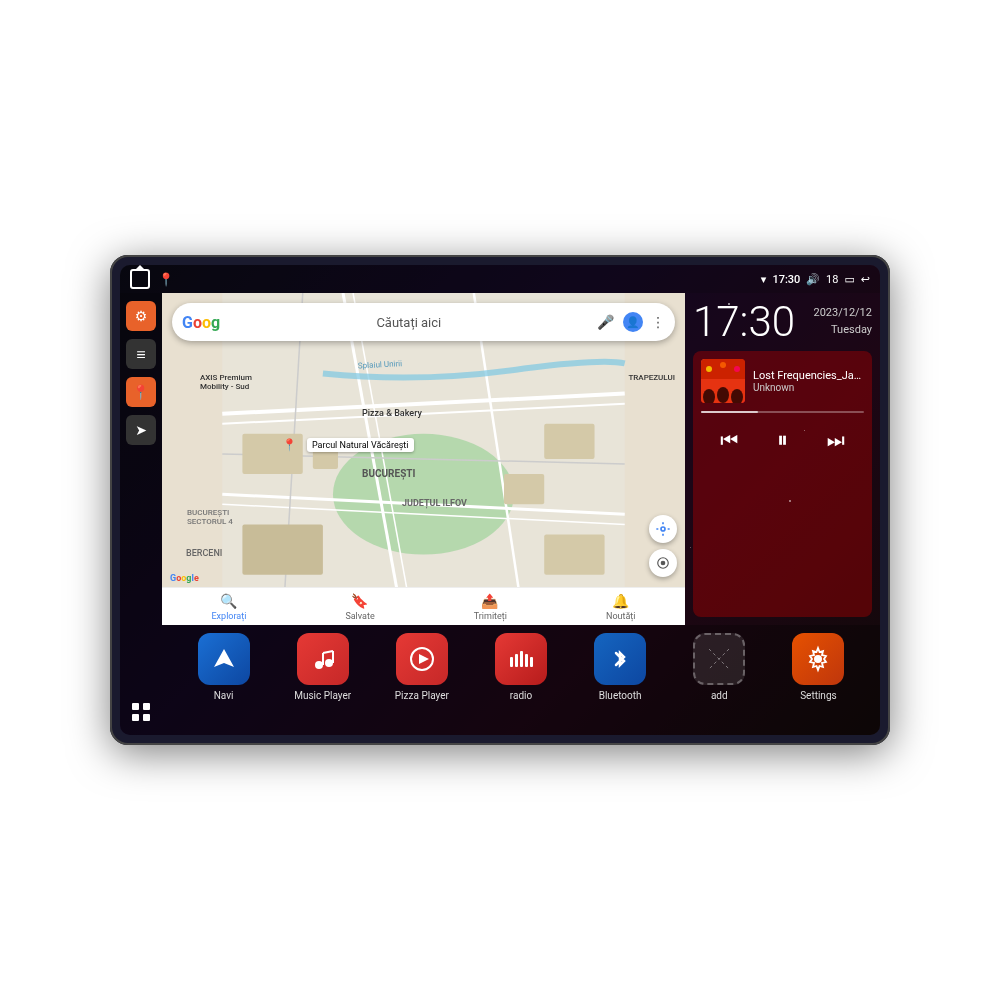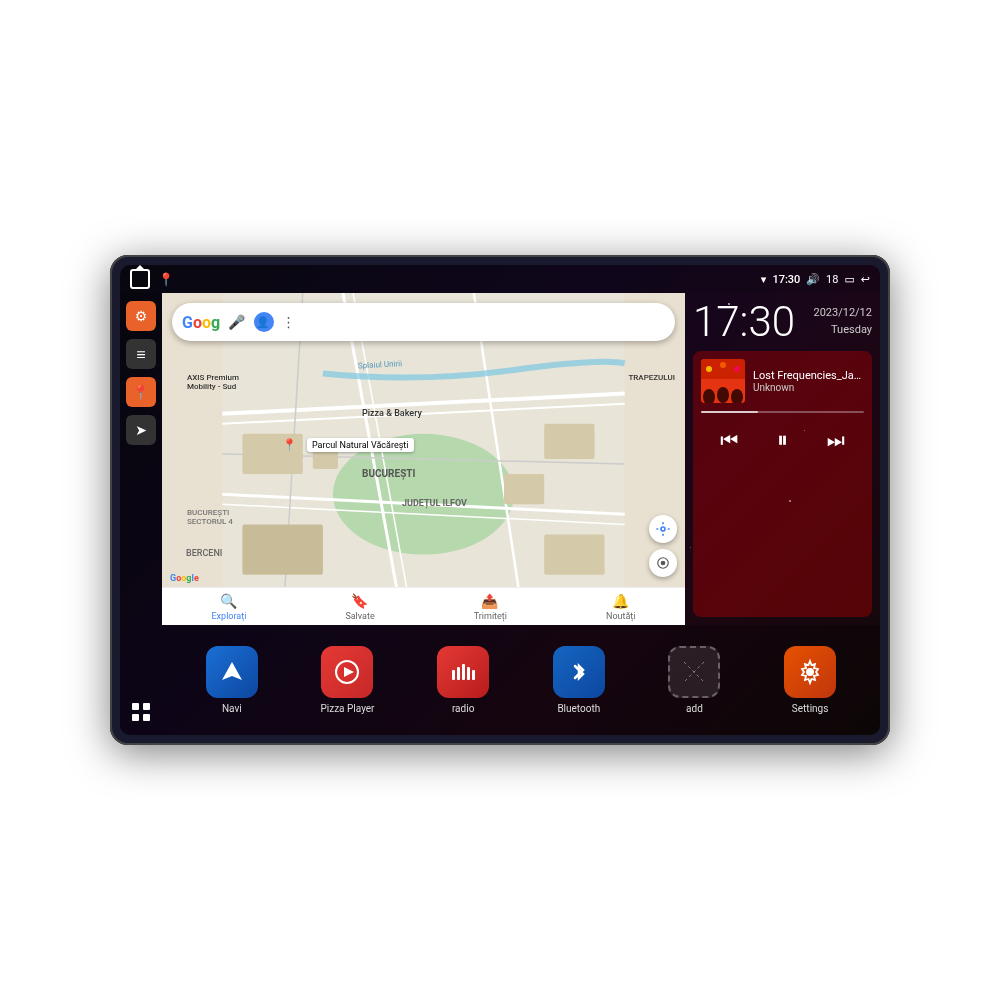--- a/index.html
+++ b/index.html
@@ -328,21 +328,20 @@
       background: none;
       border: none;
       padding: 4px;
     }
 
     
     .bottom-apps {
       height: 110px;
       background: rgba(0,0,0,0.5);
       display: flex;
-      align-items: center;
       justify-content: space-around;
       padding: 8px 12px;
       flex-shrink: 0;
     }
 
     .app-item {
       display: flex;
       flex-direction: column;
       align-items: center;
       gap: 5px;
@@ -545,21 +544,21 @@
               <text x="135" y="75" font-size="8" fill="#5599bb" transform="rotate(-3, 135, 75)">Splaiul Unirii</text>
 
               <rect x="20" y="140" width="60" height="40" fill="#d4c9a8" rx="2"></rect>
               <rect x="90" y="145" width="25" height="30" fill="#d4c9a8" rx="2"></rect>
               <rect x="320" y="130" width="50" height="35" fill="#d4c9a8" rx="2"></rect>
               <rect x="280" y="180" width="40" height="30" fill="#d4c9a8" rx="2"></rect>
               <rect x="20" y="230" width="80" height="50" fill="#c8bc98" rx="2"></rect>
               <rect x="320" y="240" width="60" height="40" fill="#d4c9a8" rx="2"></rect>
             </svg>
 
-            <div class="map-label" style="top:80px;left:25px;font-size:8px;">AXIS Premium<br>Mobility - Sud</div>
+            <div class="map-label" style="top:80px;left:38px;font-size:8px;">AXIS Premium<br>Mobility - Sud</div>
             <div class="map-label" style="top:75px;left:200px;font-size:9px;margin-top:40px;">Pizza &amp; Bakery</div>
             <div class="map-label" style="top:80px;right:10px;font-size:8px;">TRAPEZULUI</div>
 
             <div class="map-pin" style="position:absolute;top:145px;left:120px;">
               <span style="color:#34a853;font-size:12px">📍</span>
               <div class="pin-label">Parcul Natural Văcărești</div>
             </div>
 
             <div class="map-label" style="top:175px;left:200px;font-weight:bold;color:#555;font-size:10px;">BUCUREȘTI</div>
             <div class="map-label" style="top:215px;left:25px;font-size:8px;color:#777;">BUCUREȘTI<br>SECTORUL 4</div>
@@ -580,20 +579,21 @@
               <svg width="14" height="14" viewBox="0 0 24 24" fill="none" stroke="#555" stroke-width="2">
                 <circle cx="12" cy="12" r="9"></circle>
                 <circle cx="12" cy="12" r="3" fill="#555"></circle>
               </svg>
             </div>
 
             <div class="map-search-bar">
               <div class="google-g">
                 <span>G</span><span>o</span><span>o</span><span>g</span>
               </div>
+              <div class="search-text">Căutați aici</div>
               <div class="search-icons">
                 <span>🎤</span>
                 <span style="width:20px;height:20px;border-radius:50%;background:#4285f4;color:#fff;display:flex;align-items:center;justify-content:center;font-size:11px">👤</span>
                 <span>⋮</span>
               </div>
             </div>
 
             <div class="map-bottom-nav">
               <div class="map-nav-item active">
                 <span class="map-nav-icon">🔍</span>
@@ -662,20 +662,32 @@
 
           <div class="app-item">
             <div class="app-icon app-navi">
               <svg width="28" height="28" viewBox="0 0 28 28" fill="none">
                 <polygon points="14,4 24,22 14,18 4,22" fill="white"></polygon>
               </svg>
             </div>
             <span class="app-label">Navi</span>
           </div>
 
+          <div class="app-item">
+            <div class="app-icon app-music">
+              <svg width="28" height="28" viewBox="0 0 28 28" fill="none">
+                <circle cx="10" cy="20" r="4" fill="white"></circle>
+                <circle cx="20" cy="18" r="4" fill="white"></circle>
+                <line x1="14" y1="20" x2="14" y2="8" stroke="white" stroke-width="2"></line>
+                <line x1="14" y1="8" x2="24" y2="6" stroke="white" stroke-width="2"></line>
+                <line x1="24" y1="6" x2="24" y2="18" stroke="white" stroke-width="2"></line>
+              </svg>
+            </div>
+            <span class="app-label">Music Player</span>
+          </div>
 
           <div class="app-item">
             <div class="app-icon app-video">
               <svg width="28" height="28" viewBox="0 0 28 28" fill="none">
                 <circle cx="14" cy="14" r="11" stroke="white" stroke-width="2"></circle>
                 <polygon points="11,9 21,14 11,19" fill="white"></polygon>
               </svg>
             </div>
             <span class="app-label">Pizza Player</span>
           </div>

